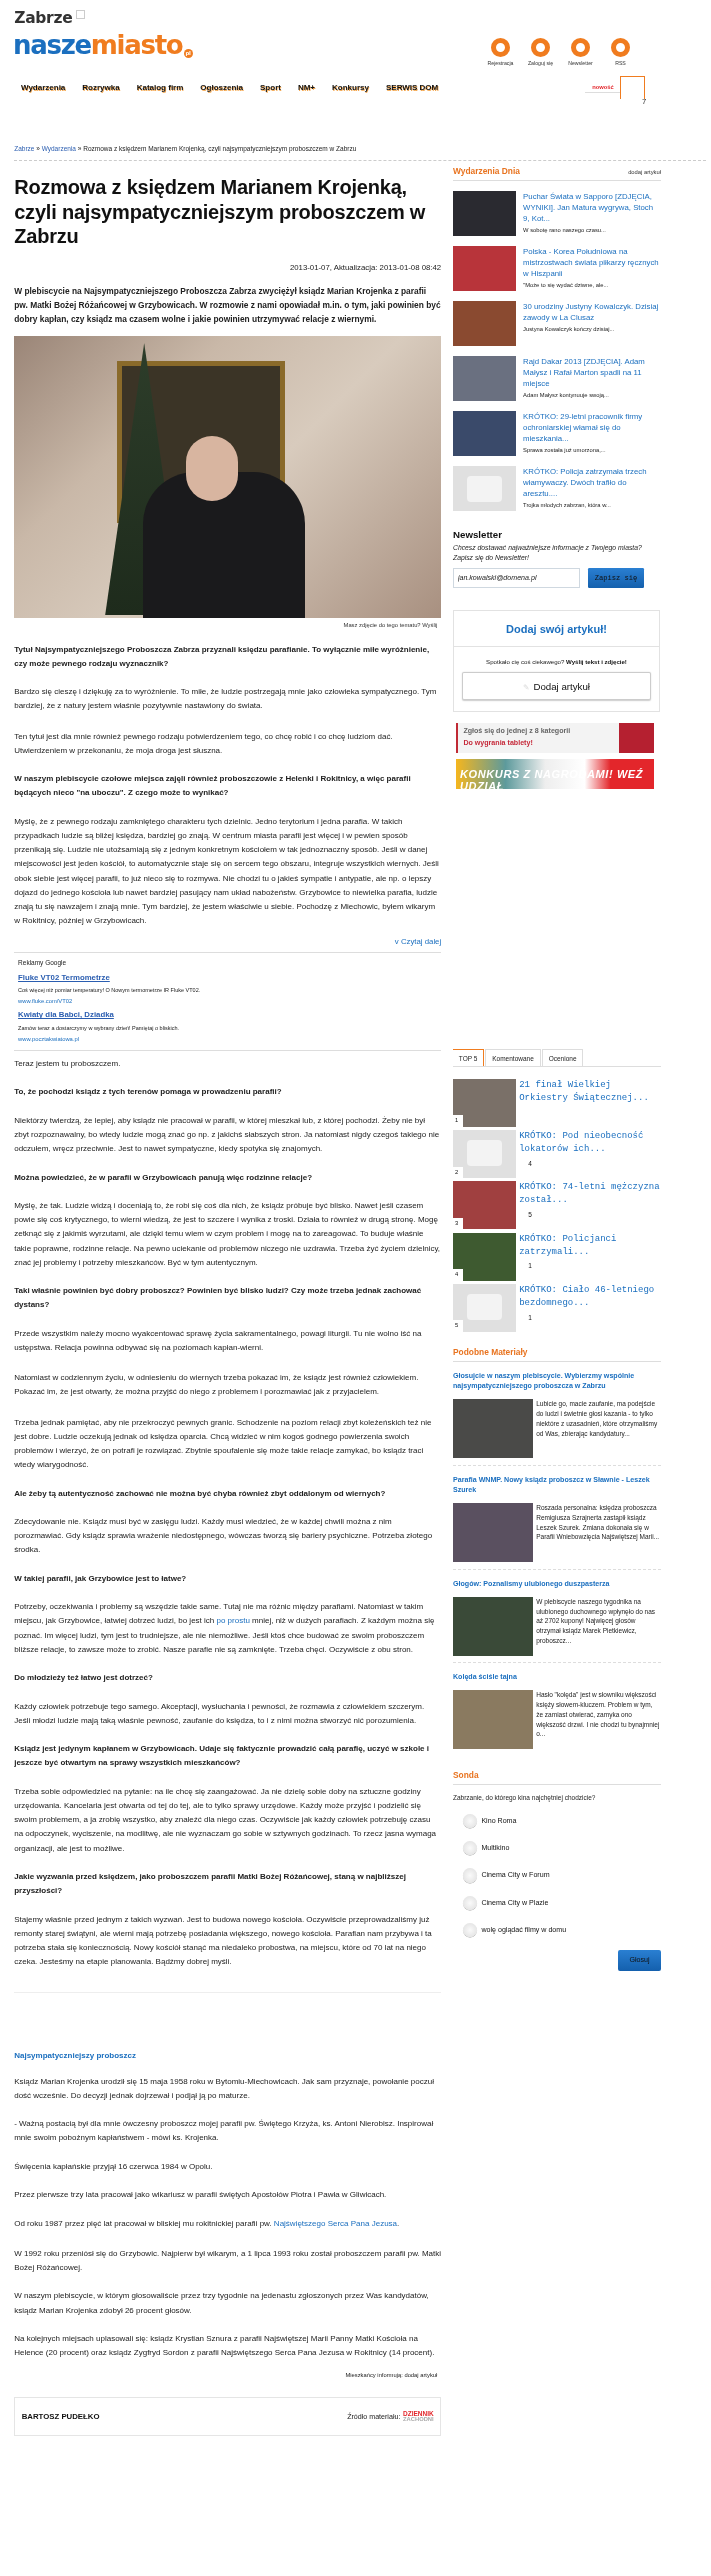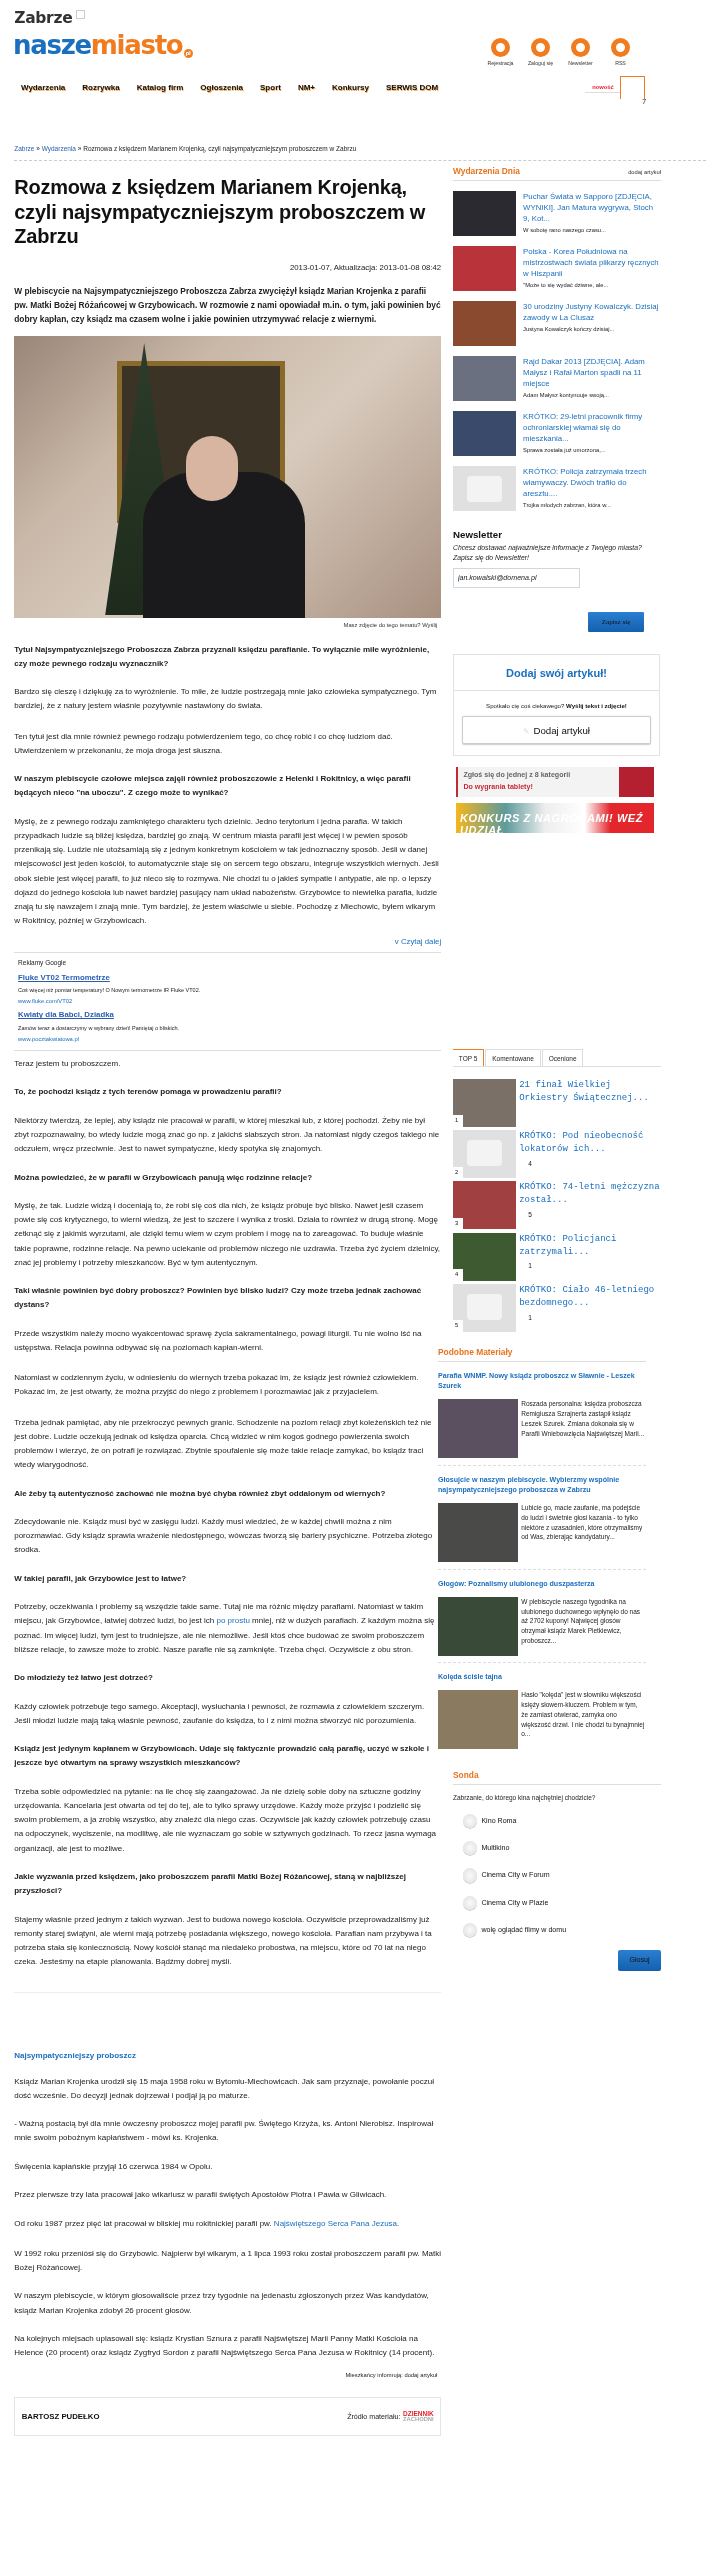--- a/index.html
+++ b/index.html
@@ -74,21 +74,21 @@
   .wd-body { padding-left: 7.1px; }
   .wd-title { font-size: 7.8px; color: #1b6fbf; line-height: 11px; }
   .wd-ex { font-size: 5.8px; color: #222; margin-top: 2.6px; }
   .ph-ph { background: #e0e0e0; position: relative; }
   .ph-ph::after { content: ""; position: absolute; left: 14.2px; top: 10.3px; width: 35px; height: 26px; background: #f3f3f3; border-radius: 3.9px; }
 
   .nl-h { font-size: 9.7px; font-weight: bold; margin-top: 18px; }
   .nl-t { font-size: 6.8px; font-style: italic; color: #222; line-height: 10.3px; margin-top: 2.6px; }
   .nl-form { display: flex; gap: 8px; margin-top: 5.2px; }
   .nl-input { width: 127px; height: 19.4px; border: 0.6px solid #cfd8e0; font-style: italic; font-size: 7.1px; padding: 0 3.9px; font-family: "Liberation Sans", sans-serif; color: #222; }
-  .nl-btn { width: 56px; height: 19.4px; background: linear-gradient(#2a7fd2, #1460ad); color: #111; font-size: 7.1px; border: none; border-radius: 1.3px; font-family: Liberation Serif, serif; margin-top: 44px; }
+  .nl-btn { width: 56px; height: 19.4px; background: linear-gradient(#2a7fd2, #1460ad); color: #111; font-size: 7.1px; border: none; border-radius: 1.3px; font-family: Liberation Mono, monospace; }
 
   .add-box { margin-top: 22px; border: 0.6px solid #e2e2e2; width: 207px; }
   .add-box .top { height: 36px; border-bottom: 0.6px solid #e2e2e2; text-align: center; line-height: 36px; font-size: 11px; font-weight: bold; color: #1b6fbf; }
   .add-box .mid { text-align: center; font-size: 6.1px; padding-top: 11.6px; color: #222; }
   .add-box .mid b { color: #111; }
   .add-btn { margin: 6.5px 8.4px 11.6px; height: 28px; border: 0.6px solid #ccc; border-radius: 1.9px; box-shadow: 0 0.6px 1.3px #ccc; text-align: center; line-height: 27px; font-size: 9.7px; color: #111; background: #fff; }
 
   .banner1 { margin-top: 10.3px; margin-left: 3.2px; width: 198px; height: 30px; background: linear-gradient(90deg, #f3f3f3 0%, #f3f3f3 82%, #b52030 82%); border-left: 2.6px solid #c02a35; text-align: left; padding: 1.9px 5.2px; font-size: 7.1px; font-weight: bold; line-height: 12.3px; }
   .banner1 .l1 { color: #666; }
   .banner1 .l2 { color: #c62a3a; }
@@ -98,21 +98,21 @@
   .tab { padding: 0 5.8px; font-size: 6.5px; line-height: 17px; border: 0.6px solid #ddd; border-bottom: none; color: #222; margin-right: 1.3px; background: #fff; }
   .tab.active { border-top: 0.6px solid #f07c1f; border-right: 0.6px solid #f07c1f; border-left: none; }
   .top5 { position: absolute; left: 453px; top: 1079px; width: 208px; }
   .t5-item { display: flex; height: 48px; margin-bottom: 3.2px; }
   .t5-thumb { width: 63px; height: 48px; position: relative; flex-shrink: 0; }
   .t5-rank { position: absolute; left: 0; bottom: 0; width: 10.3px; height: 11.6px; background: #fff; font-size: 5.8px; line-height: 11.6px; padding-left: 1.9px; }
   .t5-body { padding-left: 3.2px; }
   .t5-title { font-size: 9px; color: #1b6fbf; line-height: 13px; font-family: Liberation Mono, monospace; }
   .t5-count { font-size: 6.5px; margin-top: 3.9px; padding-left: 9px; }
 
-  .podobne { position: absolute; left: 438px; top: 1347px; width: 208px; }
+  .podobne { position: absolute; left: 453px; top: 1347px; width: 208px; }
   .pm-item { margin-top: 9px; }
   .pm-title { font-size: 7.1px; font-weight: bold; color: #1b6fbf; line-height: 10.3px; }
   .pm-row { display: flex; margin-top: 7.8px; }
   .pm-thumb { width: 80px; height: 59px; flex-shrink: 0; }
   .pm-ex { font-size: 6.5px; color: #222; line-height: 9.7px; padding-left: 3.2px; }
   .pm-sep { border-top: 0.6px dashed #ddd; margin-top: 6.5px; }
 
   .sonda { position: absolute; left: 453px; top: 1770px; width: 208px; }
   .sonda .q { font-size: 6.5px; color: #222; margin-top: 9px; }
   .opt { display: flex; align-items: center; margin-top: 13px; padding-left: 10.3px; font-size: 7.1px; color: #111; height: 14.2px; }
@@ -364,32 +364,32 @@
       </div>
     </div>
   </div>
 
 <div class="podobne">
   <div class="s-hdr">
       <span class="h">Podobne Materiały</span>
     </div>
   <div id="similar">
       <div class="pm-item">
+        <a class="pm-title" style="display: block;">Głosujcie w naszym plebiscycie. Wybierzmy wspólnie najsympatyczniejszego proboszcza w Zabrzu</a>
+        <div class="pm-row">
+          <div class="pm-thumb" style="background: rgb(74, 74, 72);"></div>
+          <div class="pm-ex">Lubicie go, macie zaufanie, ma podejście do ludzi i świetnie głosi kazania - to tylko niektóre z uzasadnień, które otrzymaliśmy od Was, zbierając kandydatury...</div>
+        </div>
+        <div class="pm-sep"></div>
+      </div>
+      <div class="pm-item">
         <a class="pm-title" style="display: block;">Parafia WNMP. Nowy ksiądz proboszcz w Sławnie - Leszek Szurek</a>
         <div class="pm-row">
           <div class="pm-thumb" style="background: rgb(90, 80, 96);"></div>
           <div class="pm-ex">Roszada personalna: księdza proboszcza Remigiusza Szrajnerta zastąpił ksiądz Leszek Szurek. Zmiana dokonała się w Parafii Wniebowzięcia Najświętszej Marii...</div>
-        </div>
-        <div class="pm-sep"></div>
-      </div>
-      <div class="pm-item">
-        <a class="pm-title" style="display: block;">Głosujcie w naszym plebiscycie. Wybierzmy wspólnie najsympatyczniejszego proboszcza w Zabrzu</a>
-        <div class="pm-row">
-          <div class="pm-thumb" style="background: rgb(74, 74, 72);"></div>
-          <div class="pm-ex">Lubicie go, macie zaufanie, ma podejście do ludzi i świetnie głosi kazania - to tylko niektóre z uzasadnień, które otrzymaliśmy od Was, zbierając kandydatury...</div>
         </div>
         <div class="pm-sep"></div>
       </div>
       <div class="pm-item">
         <a class="pm-title" style="display: block;">Głogów: Poznalismy ulubionego duszpasterza</a>
         <div class="pm-row">
           <div class="pm-thumb" style="background: rgb(58, 74, 56);"></div>
           <div class="pm-ex">W plebiscycie naszego tygodnika na ulubionego duchownego wpłynęło do nas aż 2702 kupony! Najwięcej głosów otrzymał ksiądz Marek Pietkiewicz, proboszcz...</div>
         </div>
         <div class="pm-sep"></div>

